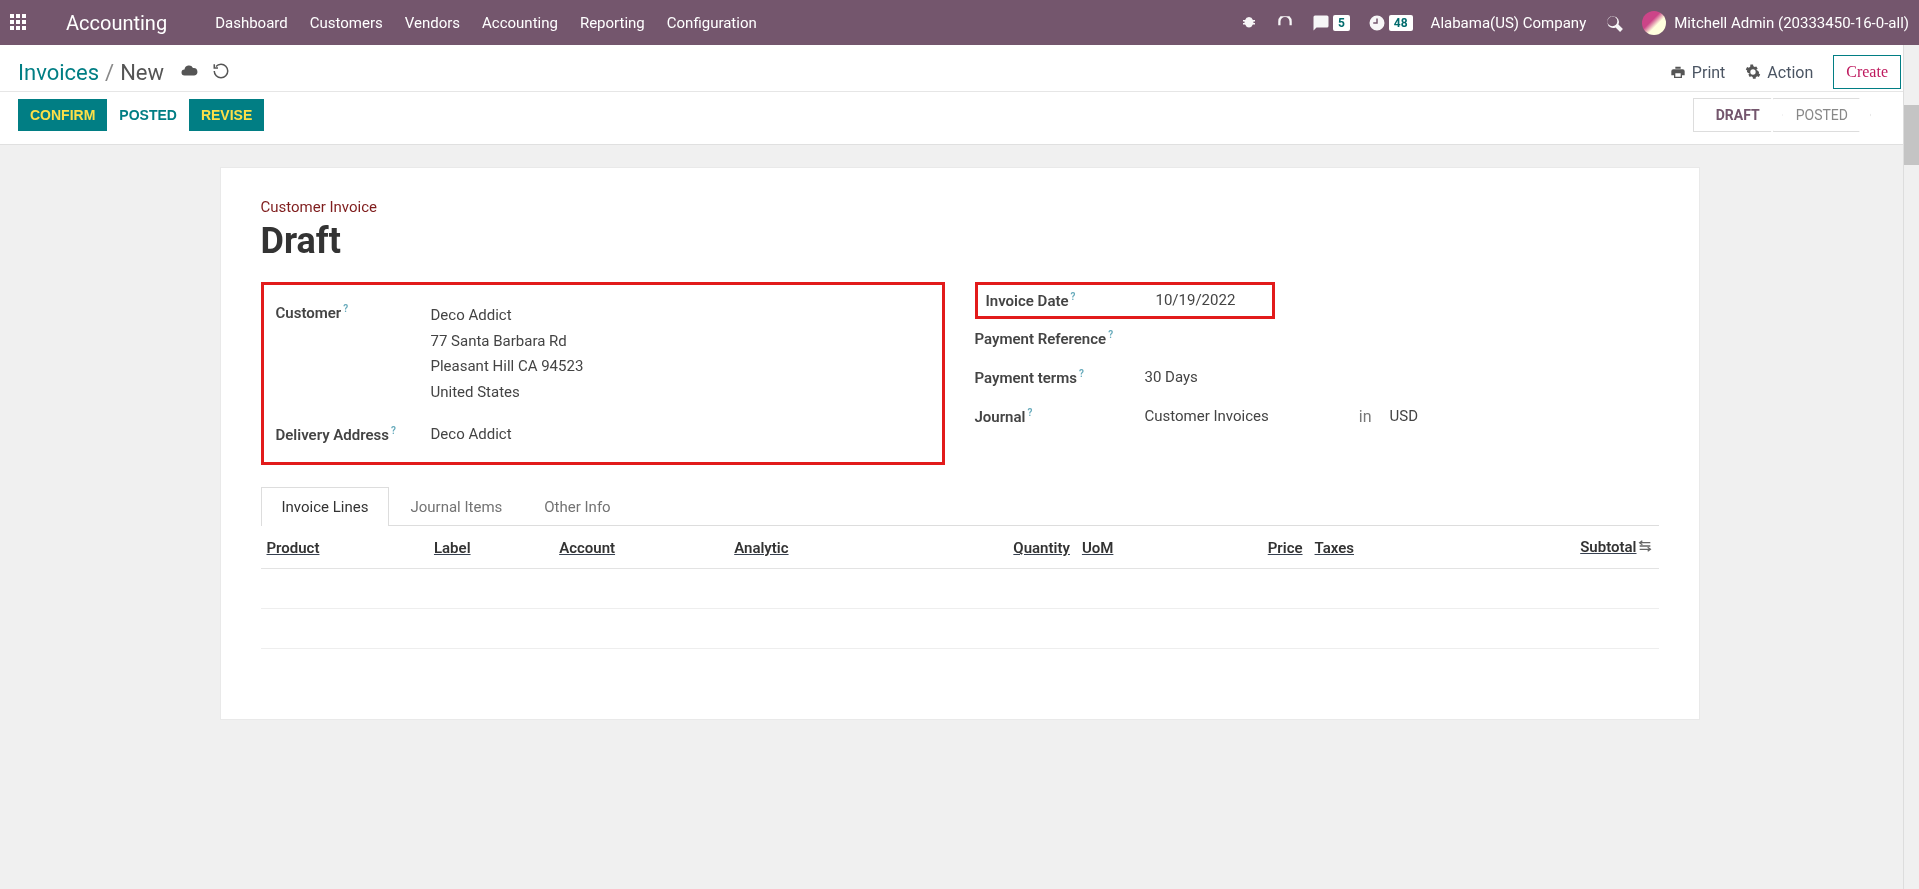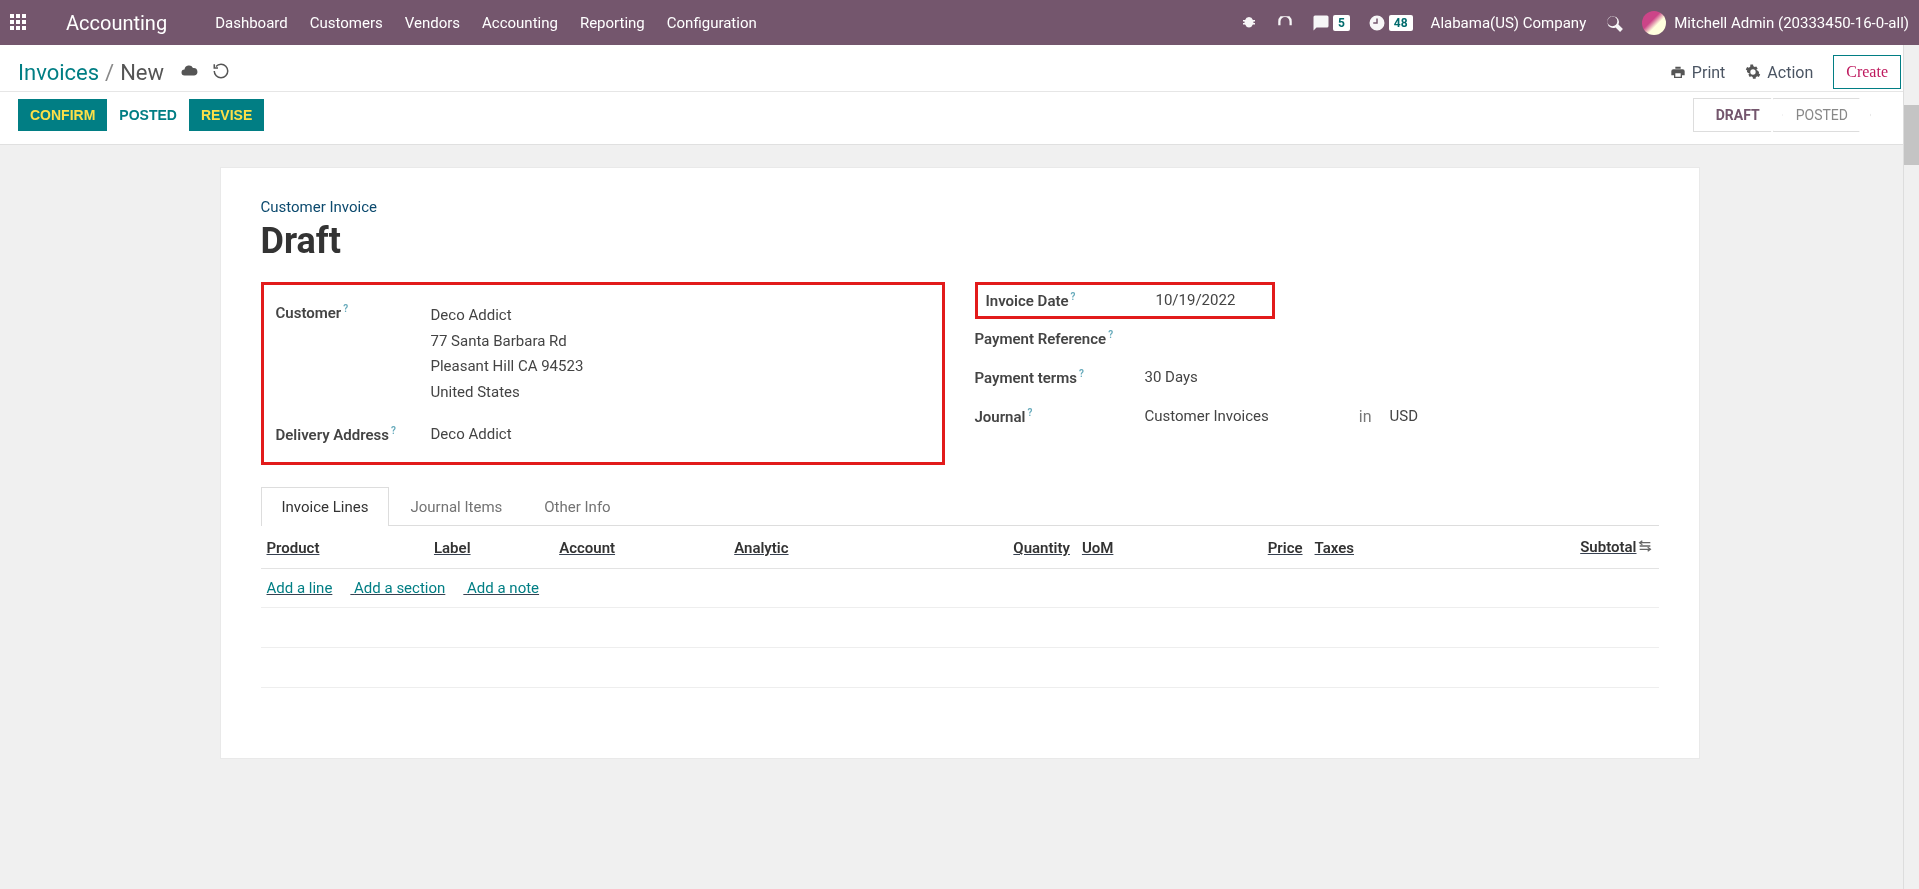--- a/index.html
+++ b/index.html
@@ -90,21 +90,21 @@
     padding: 22px 70px;
     overflow-y:auto;
   }
   .sheet {
     background:#fff;
     padding: 30px 40px;
     border:1px solid #e9e9e9;
     max-width:1480px;
     margin:0 auto;
   }
-  .sheet-label { font-size:15px; color:#0c4a6e; margin-bottom:4px;}
+  .sheet-label { font-size:15px; color:#7f1d1d; margin-bottom:4px;}
   .sheet-title { font-size:36px; font-weight:700; color:#333; margin-bottom:20px;}
 
   .two-col { display:flex; gap:30px; }
   .col { flex:1; }
 
   .field-row { display:flex; align-items:flex-start; padding:10px 0; }
   .field-label { width:155px; font-size:15px; color:#444; font-weight:600; position:relative;}
   .field-label .help { color:#6ab; font-size:10px; vertical-align:super; margin-left:2px; cursor:pointer; }
   .field-val { font-size:15px; color:#444; }
   .addr { line-height:1.7; }
@@ -346,27 +346,20 @@
               <svg width="16" height="16" viewBox="0 0 24 24" fill="#666">
                   <path d="M4 7h16M4 12h16M4 17h16" stroke="#666" stroke-width="2"></path>
                   <path d="M8 4l-4 3 4 3M16 14l4 3-4 3" stroke="#666" stroke-width="2" fill="none"></path>
                 </svg>
             </span>
           </th>
         </tr>
       </thead>
       <tbody>
         <tr>
-          <td colspan="9">
-            <span class="tlink">Add a line</span>
-            <span class="tlink">Add a section</span>
-            <span class="tlink">Add a note</span>
-          </td>
-        </tr>
-        <tr>
             <td colspan="9" style="height:40px;"></td>
           </tr>
         <tr>
             <td colspan="9" style="height:40px;"></td>
           </tr>
         <tr>
             <td colspan="9" style="height:40px; border-bottom:none;"></td>
           </tr>
       </tbody>
     </table>

